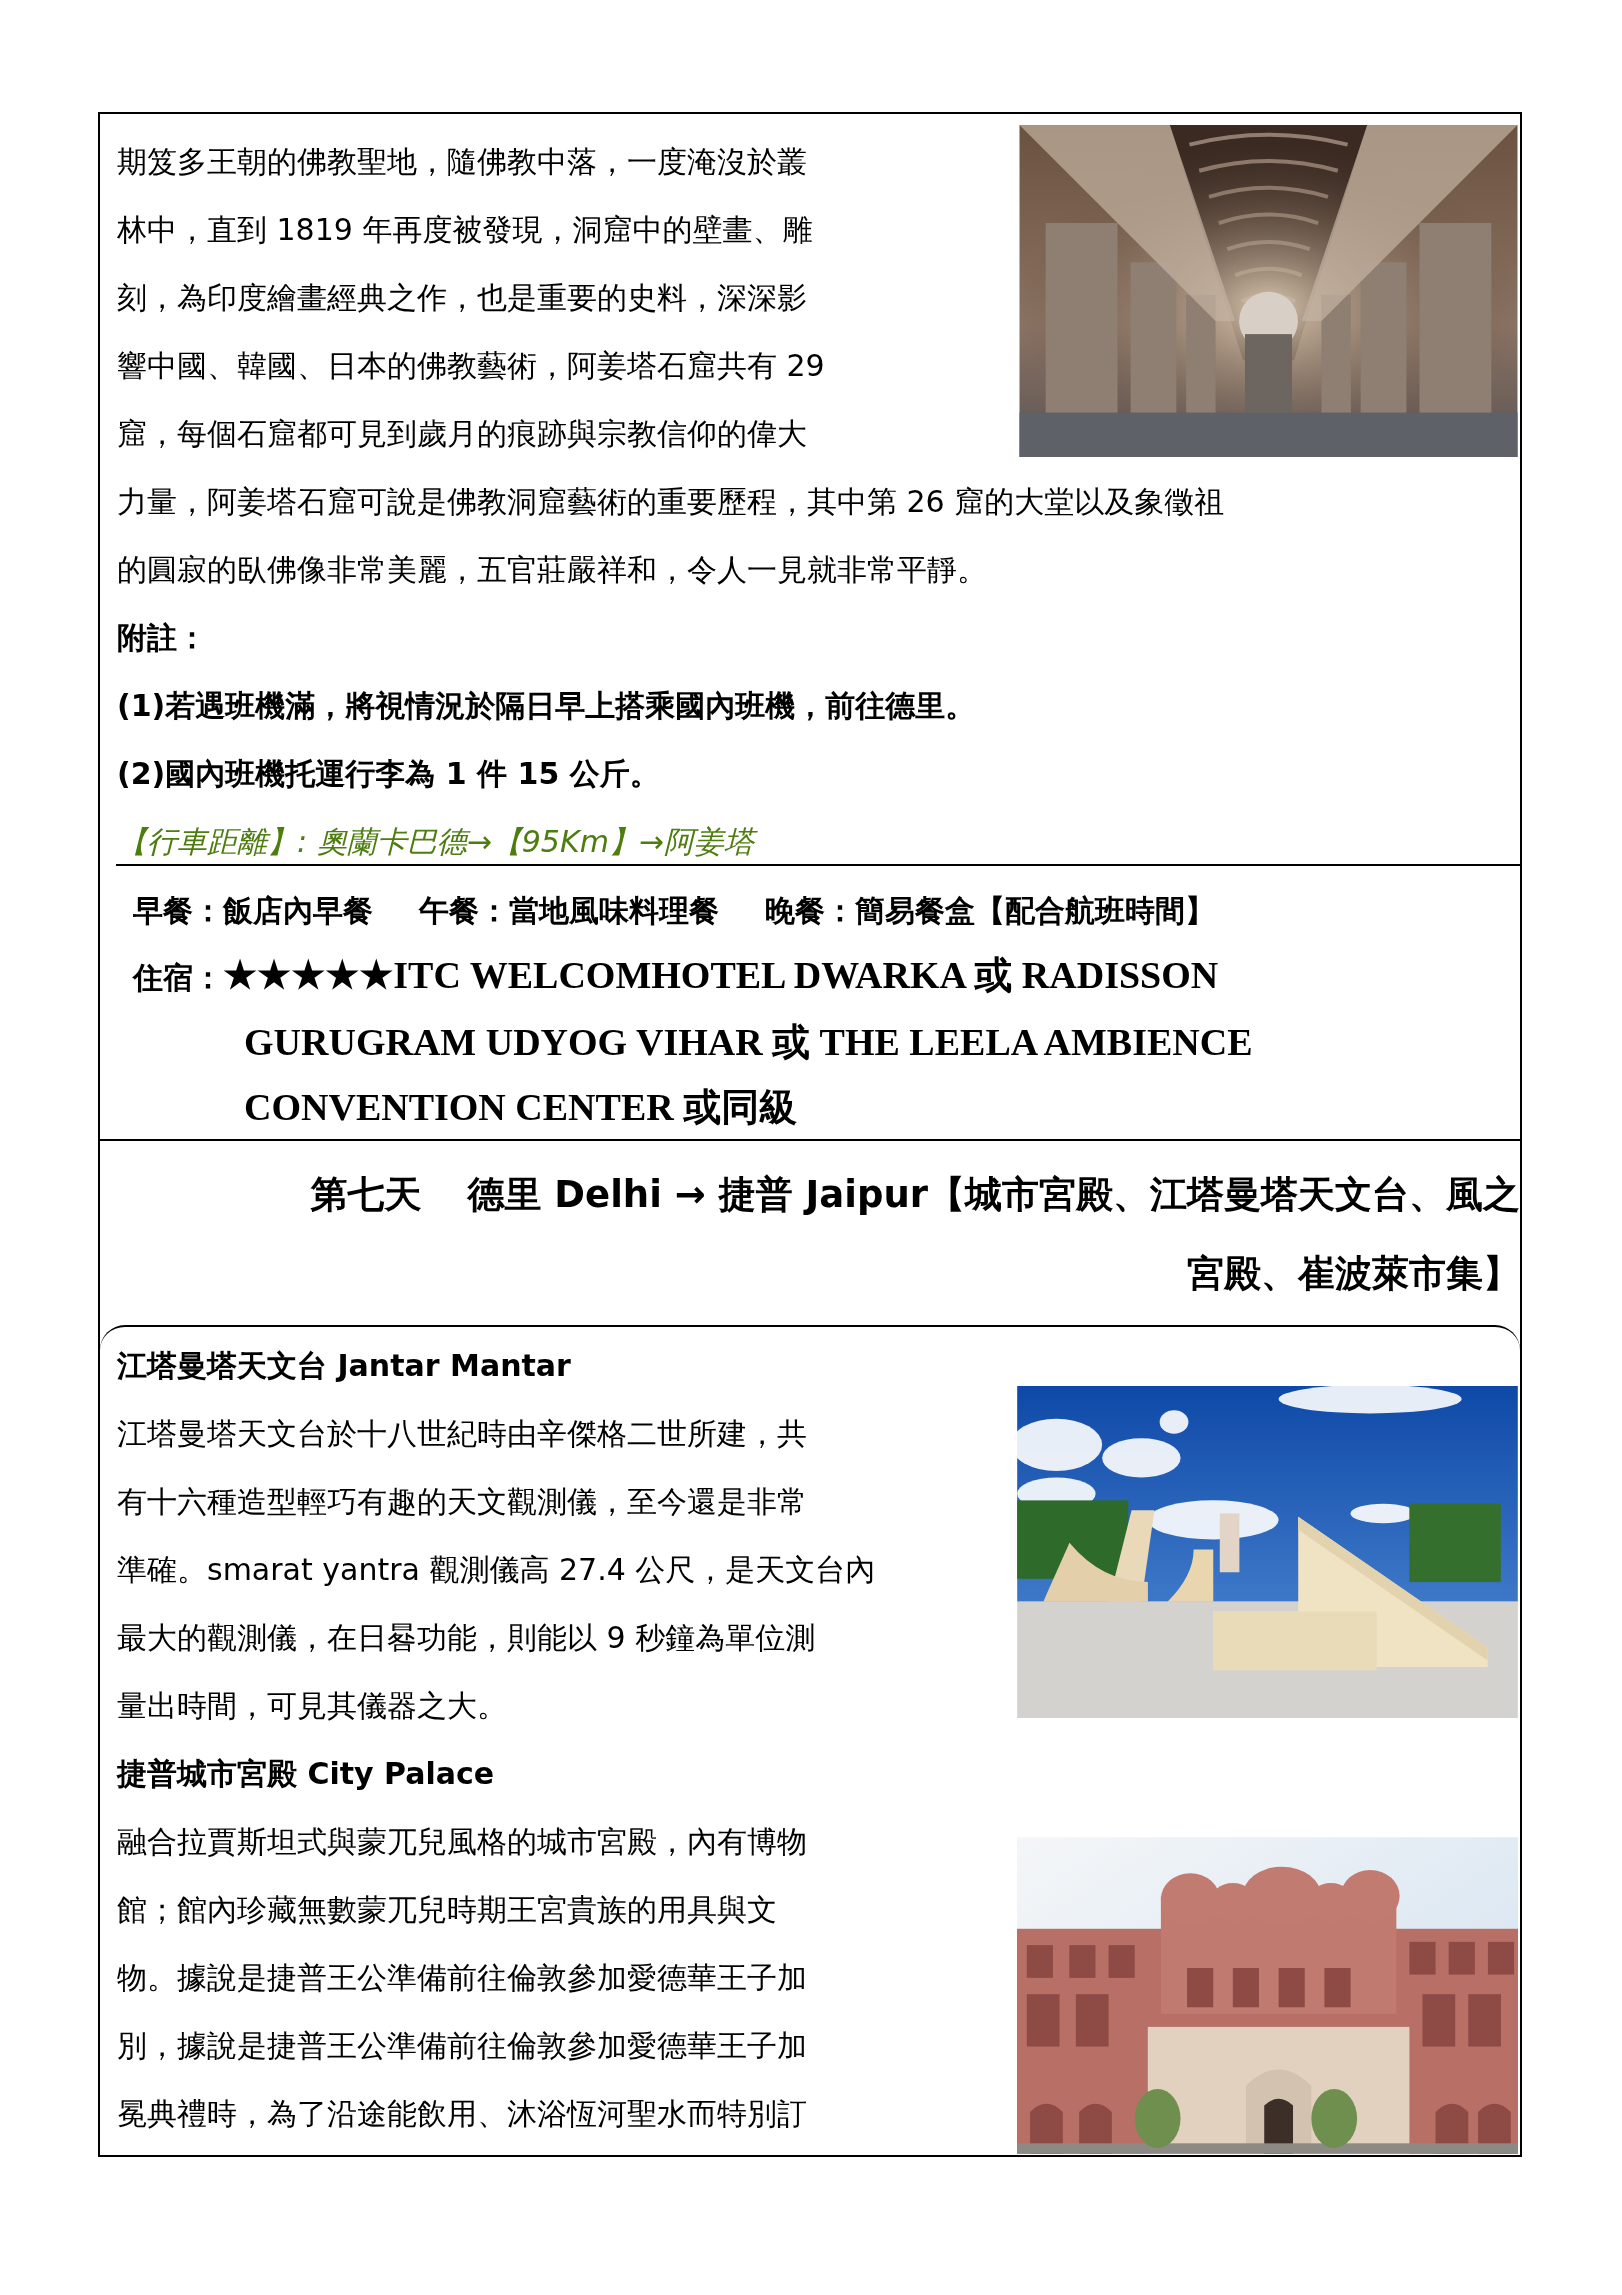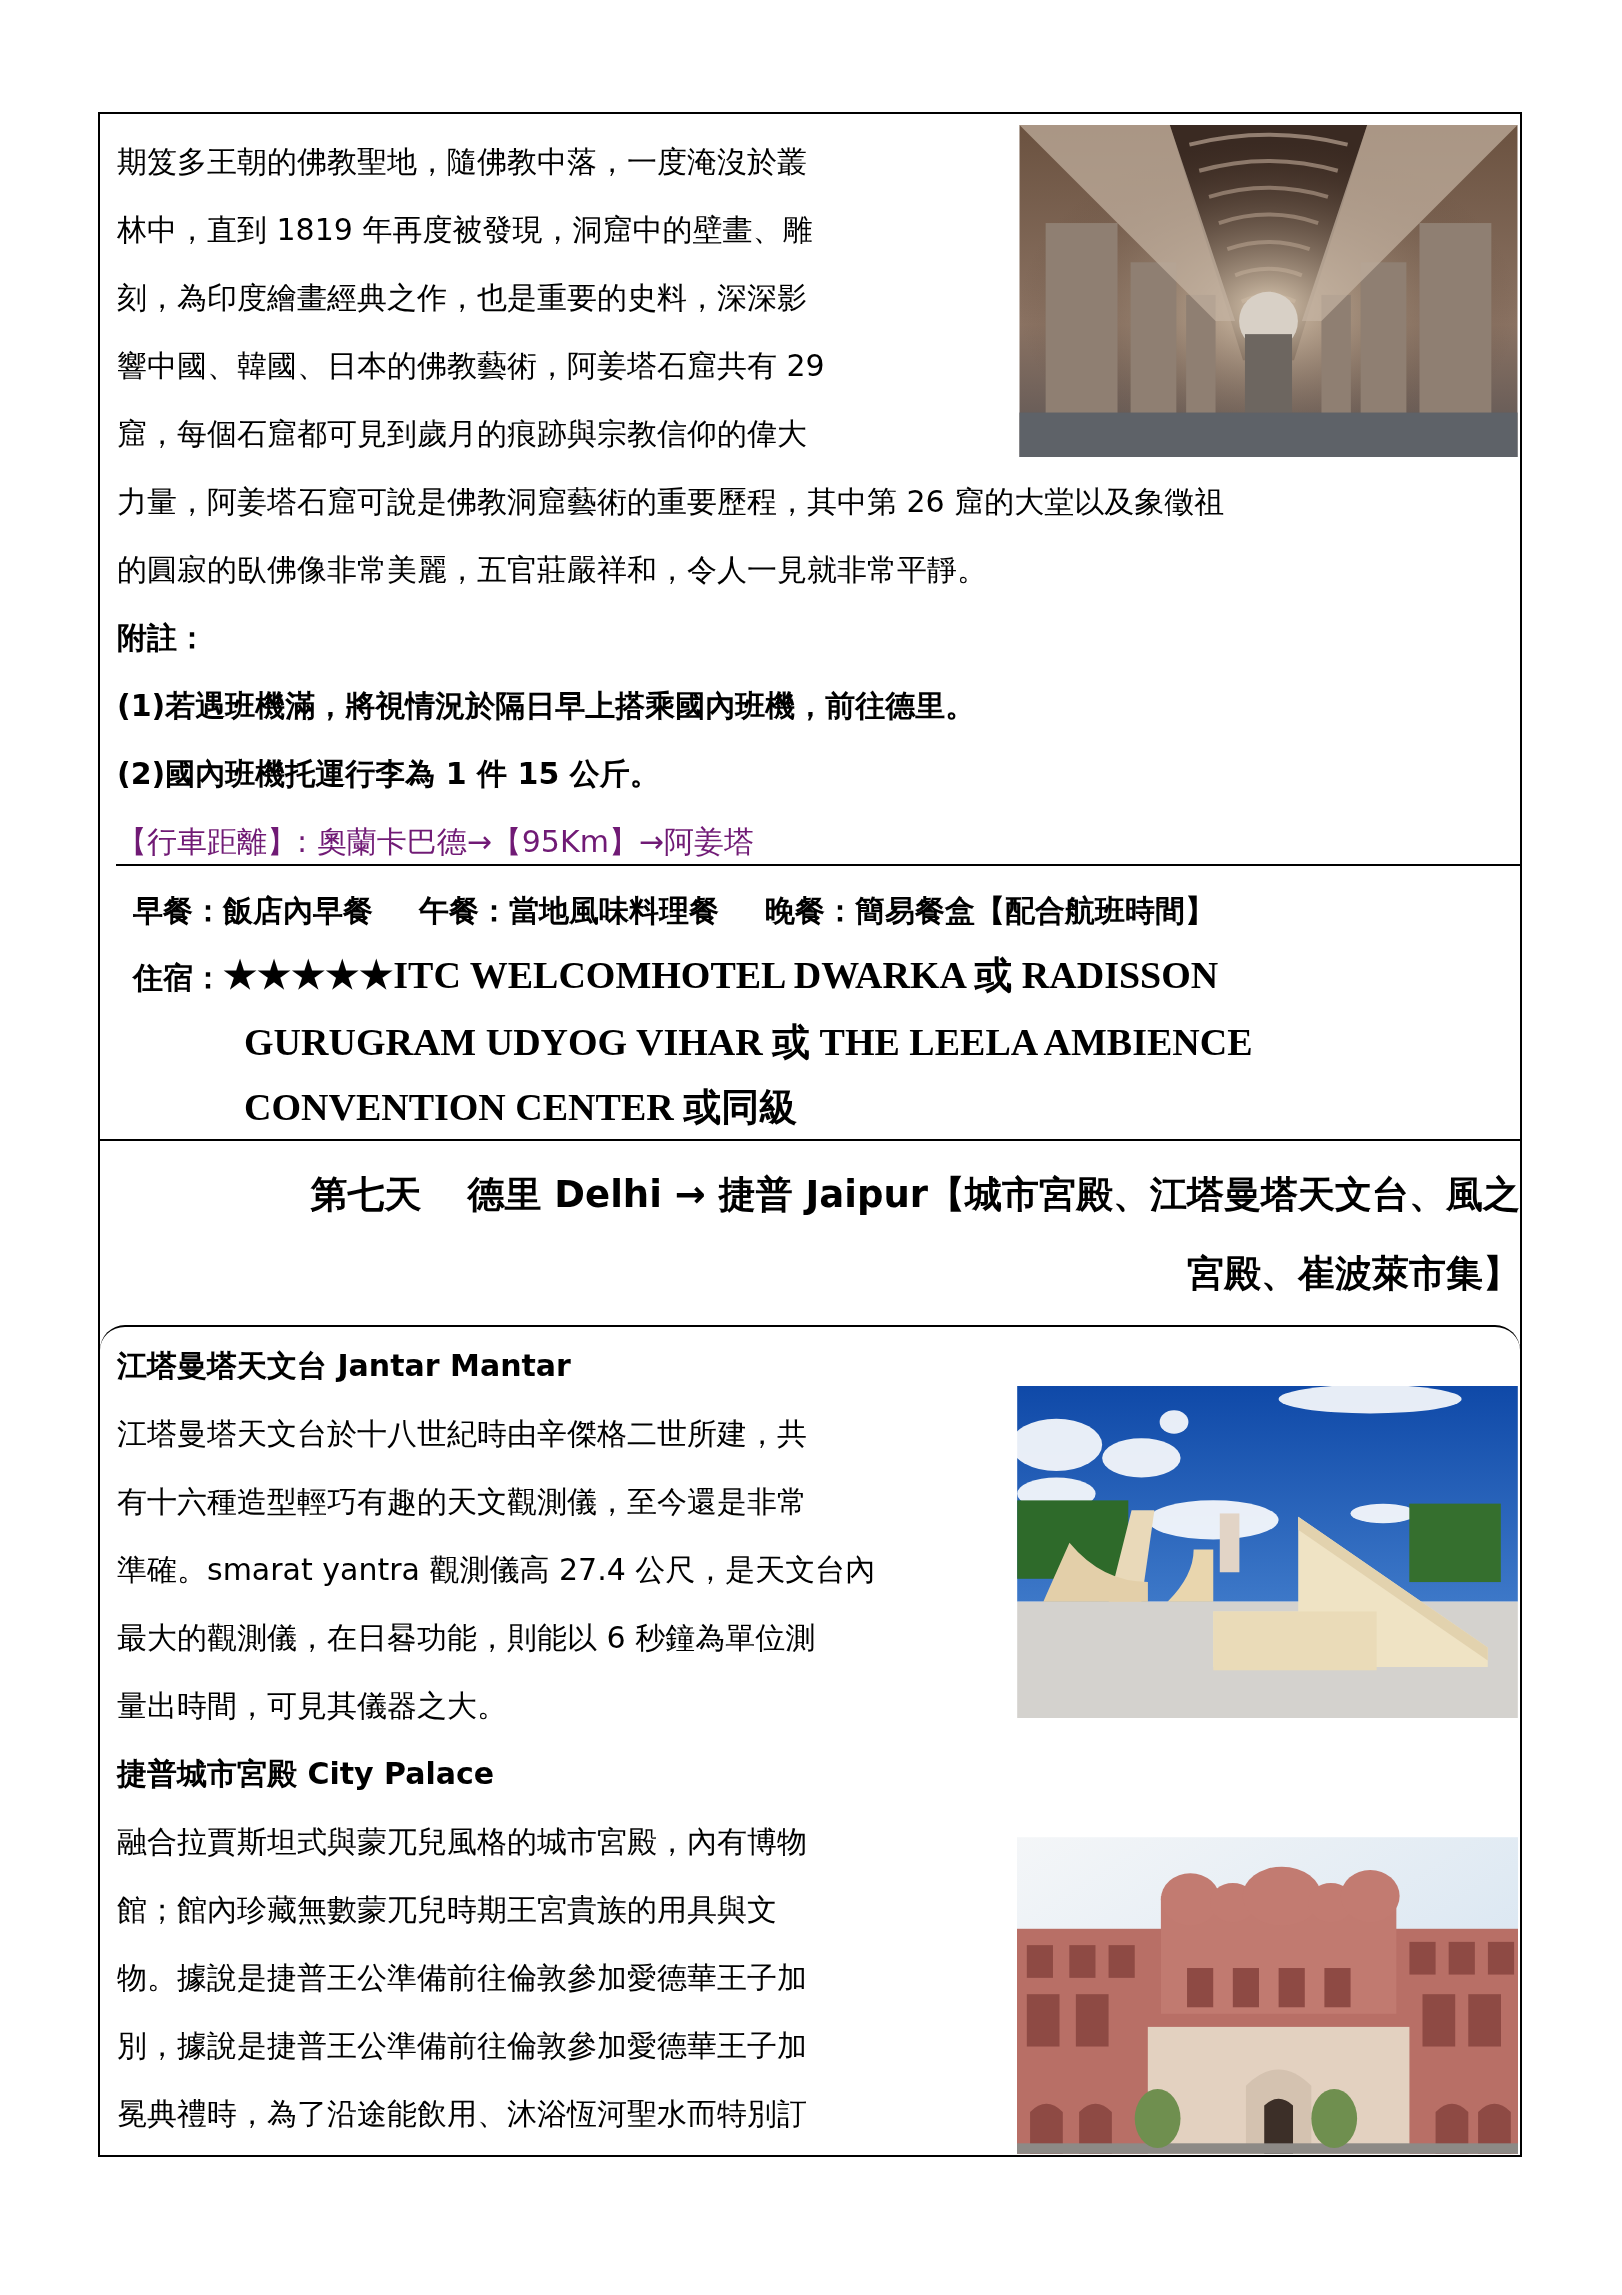--- a/index.html
+++ b/index.html
@@ -4,21 +4,21 @@
 <style>
   html, body { margin:0; padding:0; background:#ffffff; }
   body { width:1622px; height:2295px; position:relative; overflow:hidden;
          font-family:"DejaVu Sans","Liberation Sans",sans-serif; color:#000; }
   .page-table { position:absolute; left:98px; top:112px; width:1424px;
                 border:2.6px solid #000; box-sizing:border-box; }
   .row { border-top:2.6px solid #000; position:relative; box-sizing:border-box; }
   .row:first-child { border-top:none; }
   .p { font-size:30px; line-height:68px; margin:0; padding:0 0 0 17px; white-space:nowrap; }
   .b { font-weight:bold; }
-  .red { color:#701a75; }
+  .red { color:#4d7c0f;font-style:italic; }
   .photo { position:absolute; overflow:hidden; }
   .indent { padding-left:128px; }
   .hotel { font-family:"Liberation Serif","DejaVu Serif",serif; font-weight:bold; font-size:38px; }
   .day-title { font-size:37px; font-weight:bold; line-height:79px; padding-left:17px; white-space:nowrap; }
   .tab-gap { display:inline-block; width:46px; }
 </style>
 </head>
 <body>
 
 <div class="page-table">
@@ -102,21 +102,21 @@
       <div class="day-title" style="padding-left:78px;">宮殿、崔波萊市集】</div>
     </div>
   </div>
 
   <div class="row" style="height:830px;border-radius:25px;">
     <div style="padding-top:5.2px;">
       <p class="p b">江塔曼塔天文台 Jantar Mantar</p>
       <p class="p">江塔曼塔天文台於十八世紀時由辛傑格二世所建，共</p>
       <p class="p">有十六種造型輕巧有趣的天文觀測儀，至今還是非常</p>
       <p class="p">準確。smarat yantra 觀測儀高 27.4 公尺，是天文台內</p>
-      <p class="p">最大的觀測儀，在日晷功能，則能以 6 秒鐘為單位測</p>
+      <p class="p">最大的觀測儀，在日晷功能，則能以 9 秒鐘為單位測</p>
       <p class="p">量出時間，可見其儀器之大。</p>
       <p class="p b">捷普城市宮殿 City Palace</p>
       <p class="p">融合拉賈斯坦式與蒙兀兒風格的城市宮殿，內有博物</p>
       <p class="p">館；館內珍藏無數蒙兀兒時期王宮貴族的用具與文</p>
       <p class="p">物。據說是捷普王公準備前往倫敦參加愛德華王子加</p>
       <p class="p">別，據說是捷普王公準備前往倫敦參加愛德華王子加</p>
       <p class="p">冕典禮時，為了沿途能飲用、沐浴恆河聖水而特別訂</p>
     </div>
 
     <div class="photo" style="left:917px; top:59px; width:501px; height:332px;">

